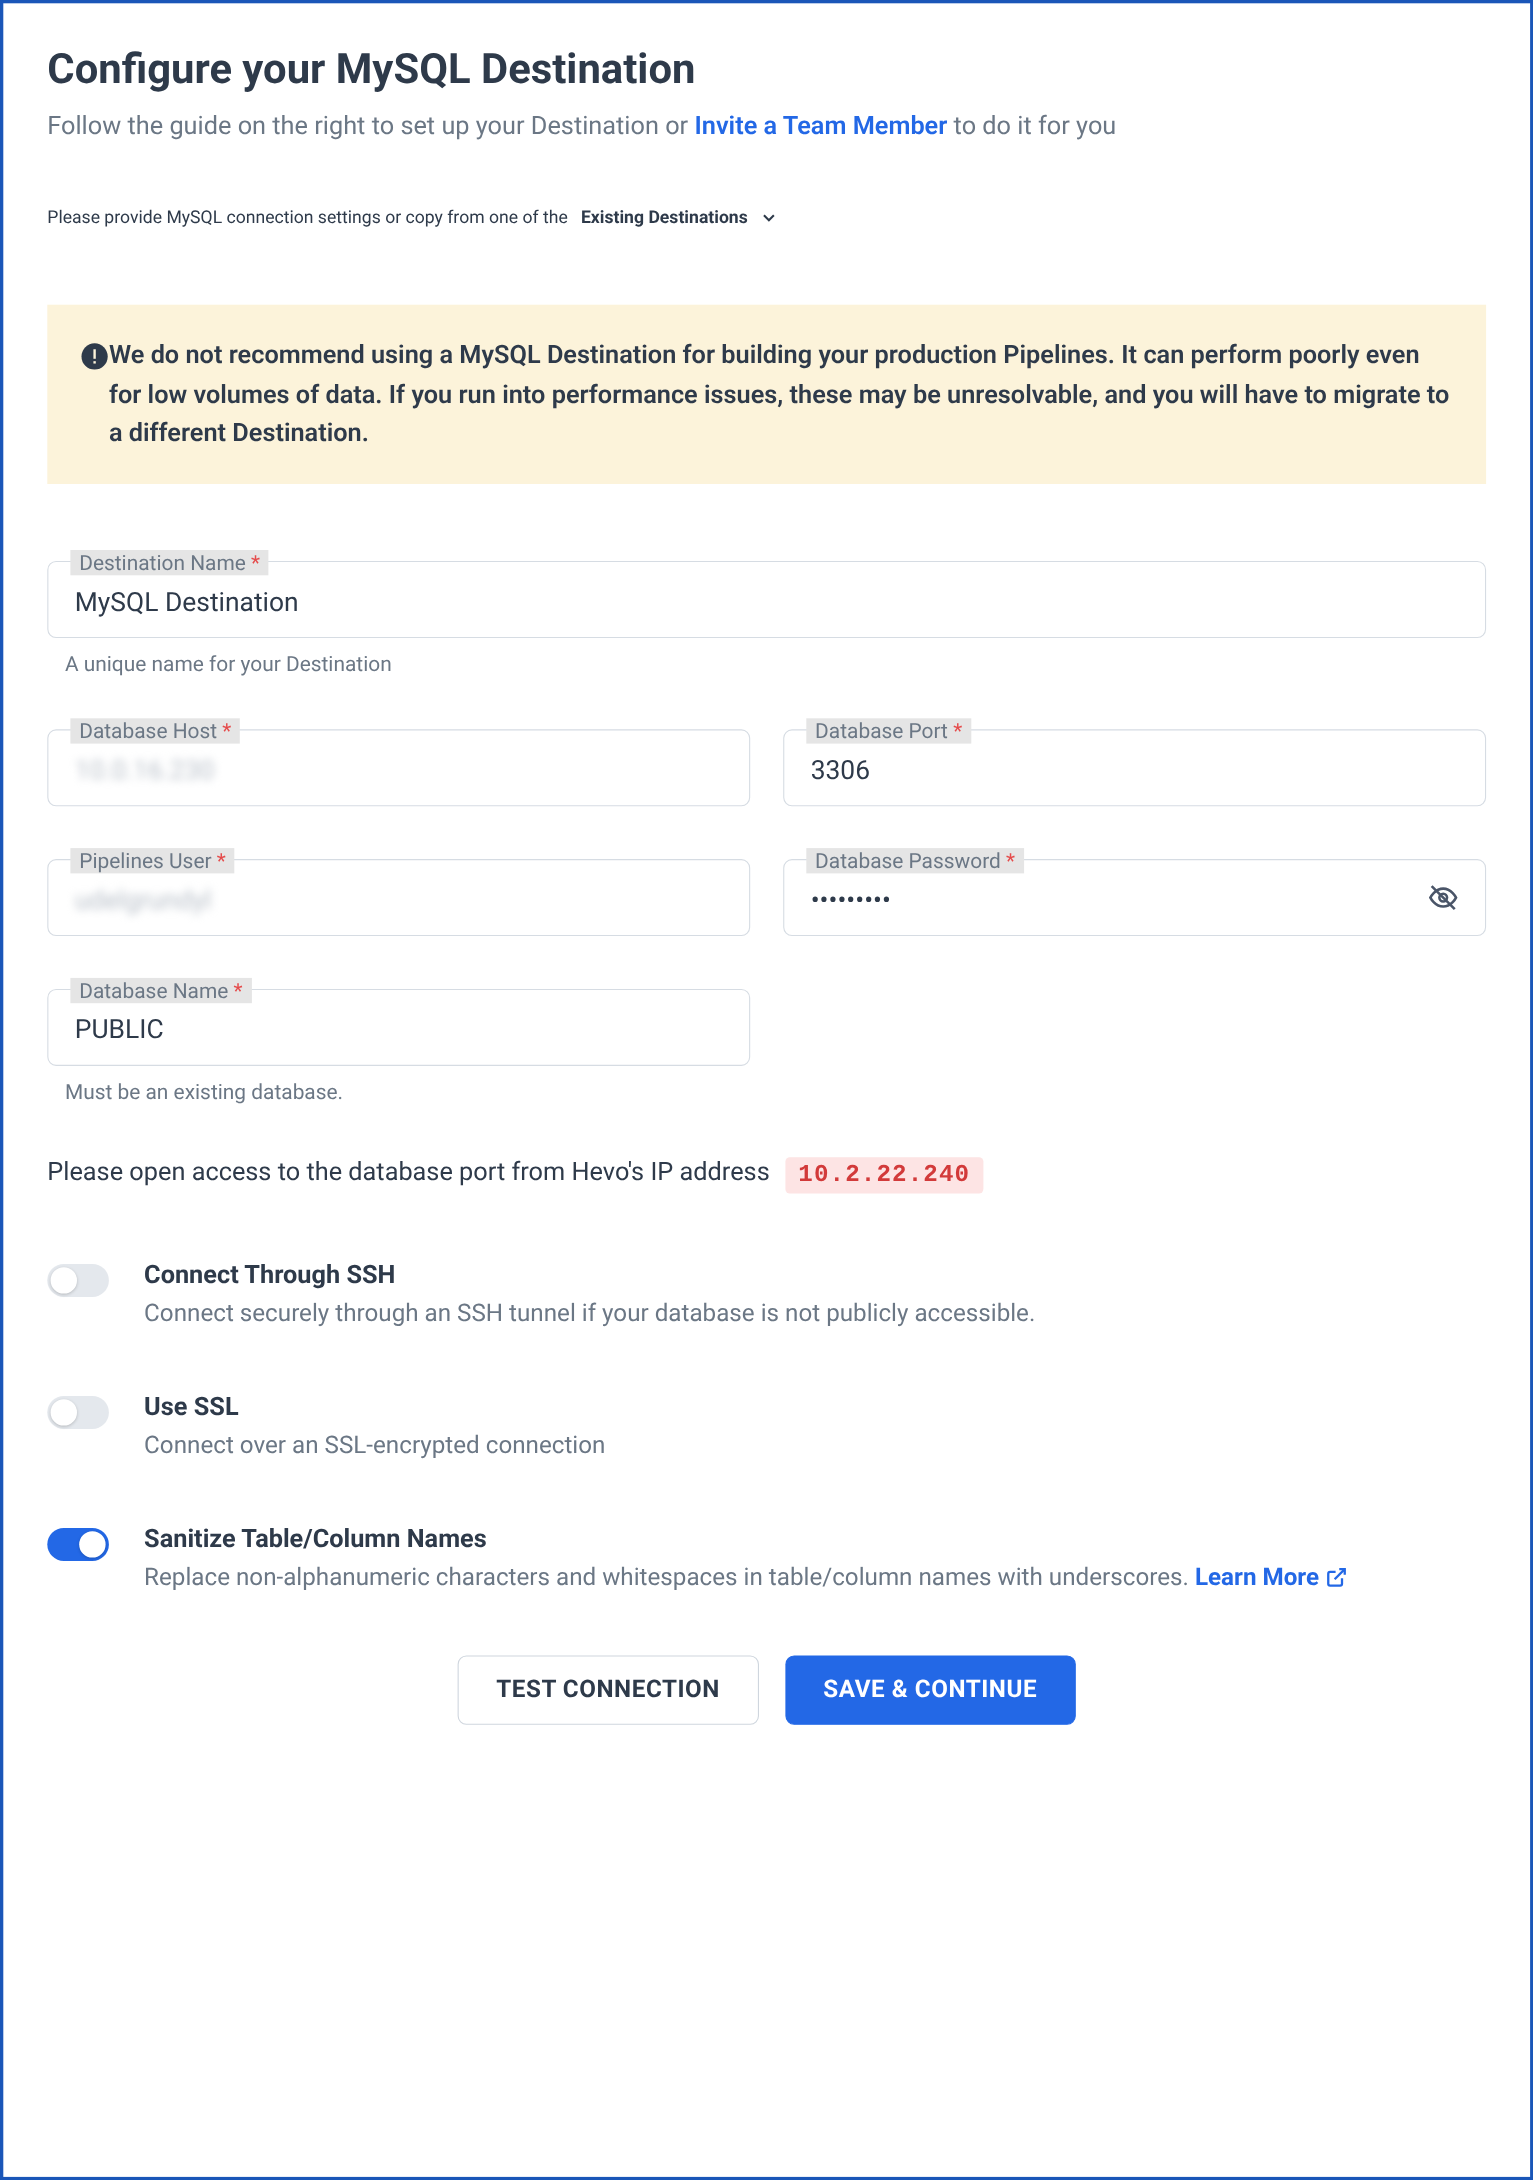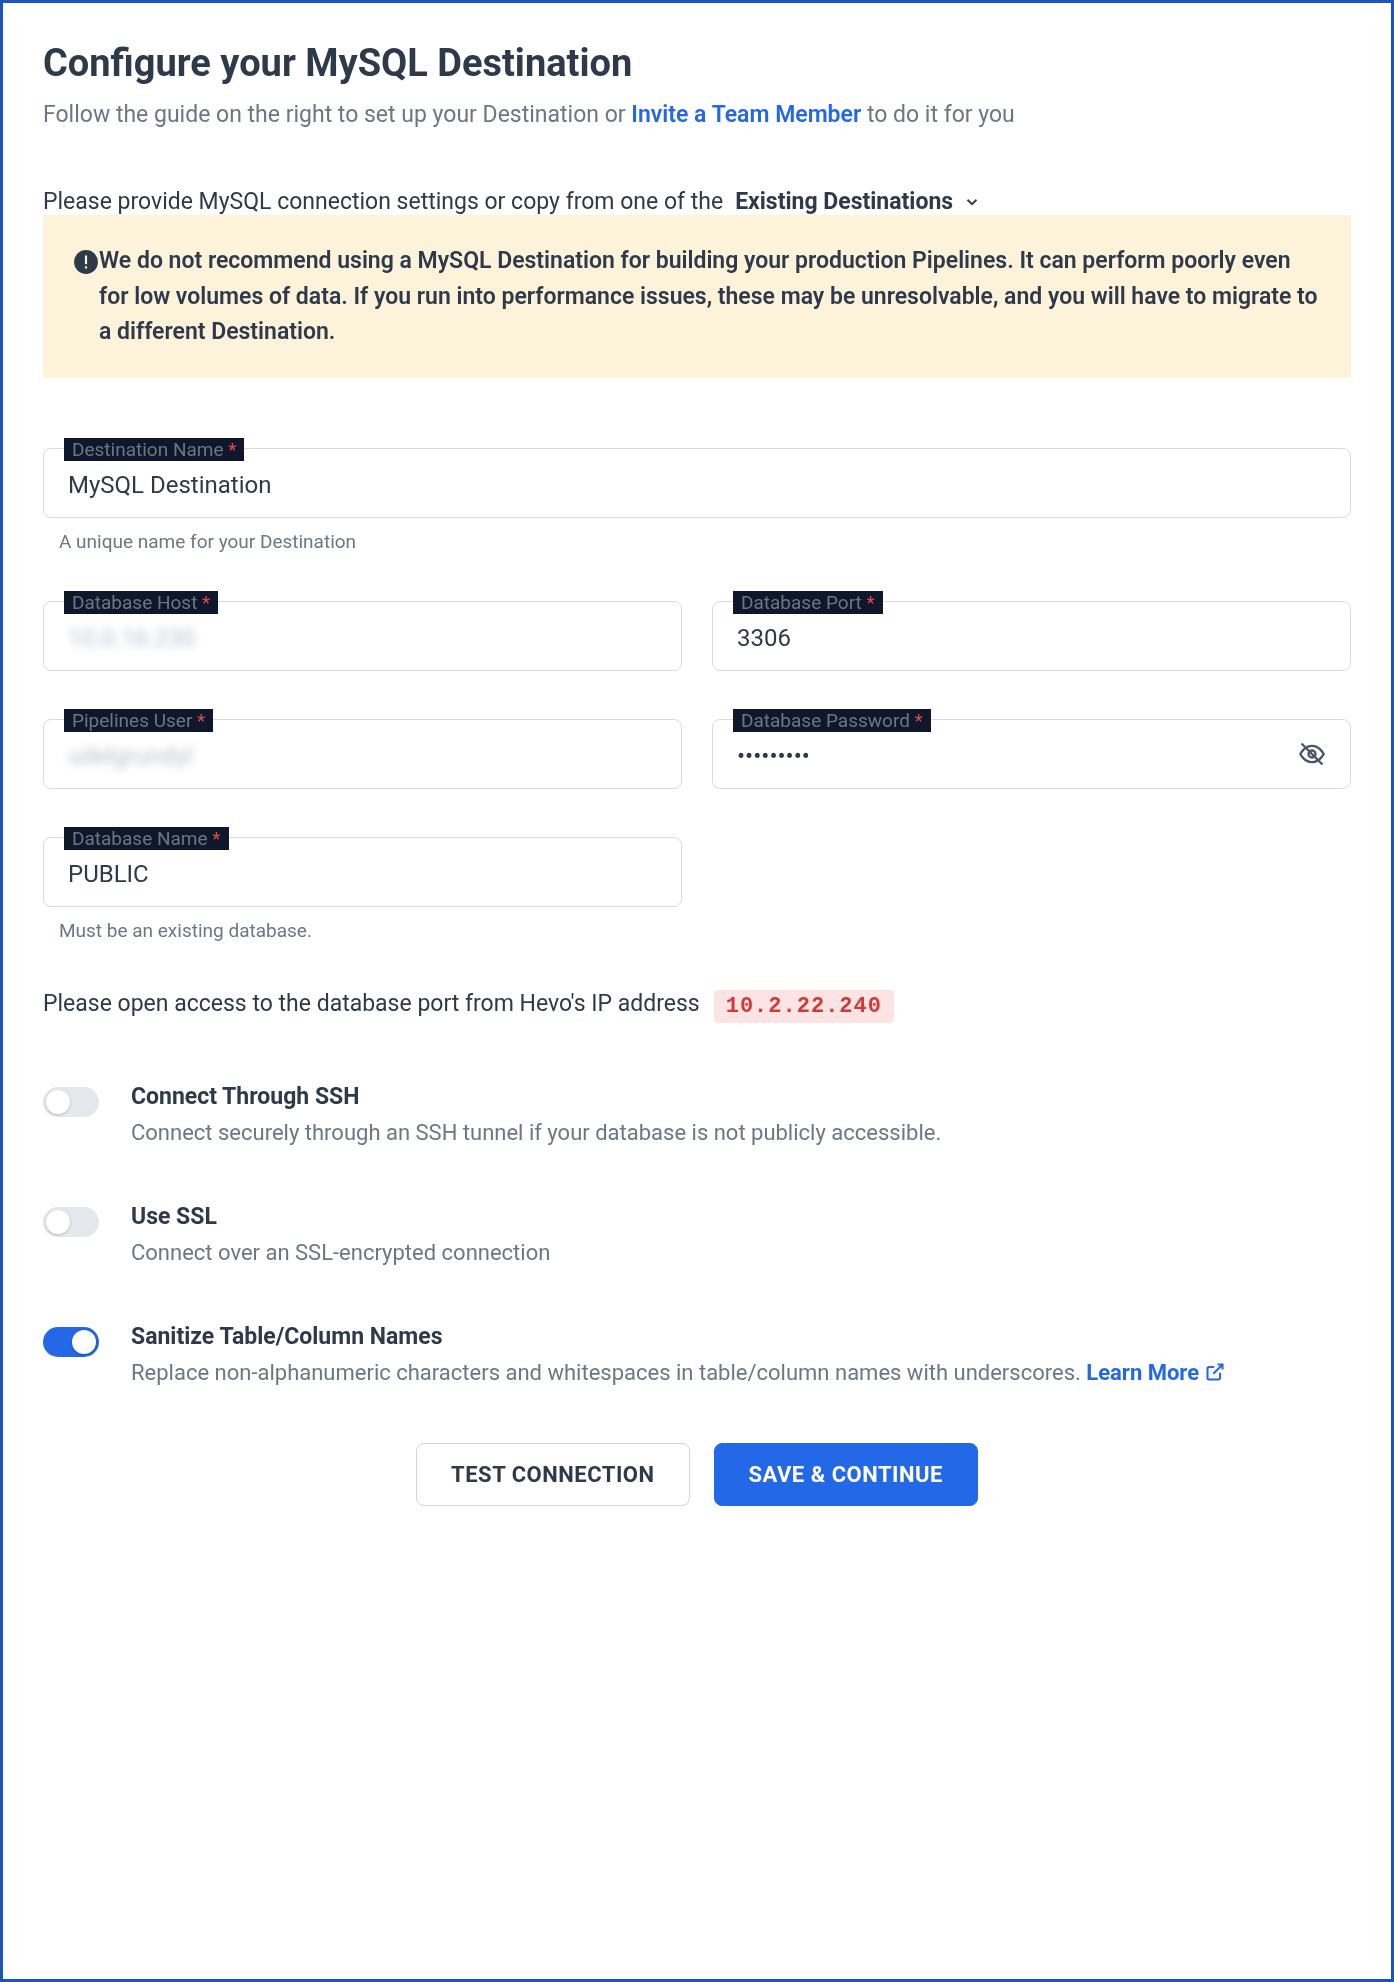--- a/index.html
+++ b/index.html
@@ -27,22 +27,23 @@
       font-size: 23px;
       color: #6b7785;
     }
     .subtitle .link {
       color: #2368e6;
       font-weight: 600;
     }
     .intro-row {
       display: flex;
       align-items: center;
-      font-size: 23px;
-      color: #2e3a4a;
+      font-size: 16px;
+      color: #2e3a4a;
+      margin-bottom: 70px;
       gap: 12px;
       text-align: right;
     }
     .existing-dest {
       font-weight: 700;
       color: #2e3a4a;
       display: inline-flex;
       align-items: center;
       gap: 10px;
       cursor: pointer;
@@ -80,21 +81,21 @@
       border: 1px solid #d6dce3;
       border-radius: 8px;
       padding: 22px 24px 18px 24px;
       position: relative;
       background: #fff;
     }
     .field-label {
       position: absolute;
       top: -11px;
       left: 20px;
-      background: #0f172a;
+      background: #e5e5e5;
       padding: 0 8px;
       font-size: 19px;
       color: #6b7785;
     }
     .field-label .req { color: #e54b4b; }
     .field-input {
       width: 100%;
       border: none;
       outline: none;
       font-size: 24px;

